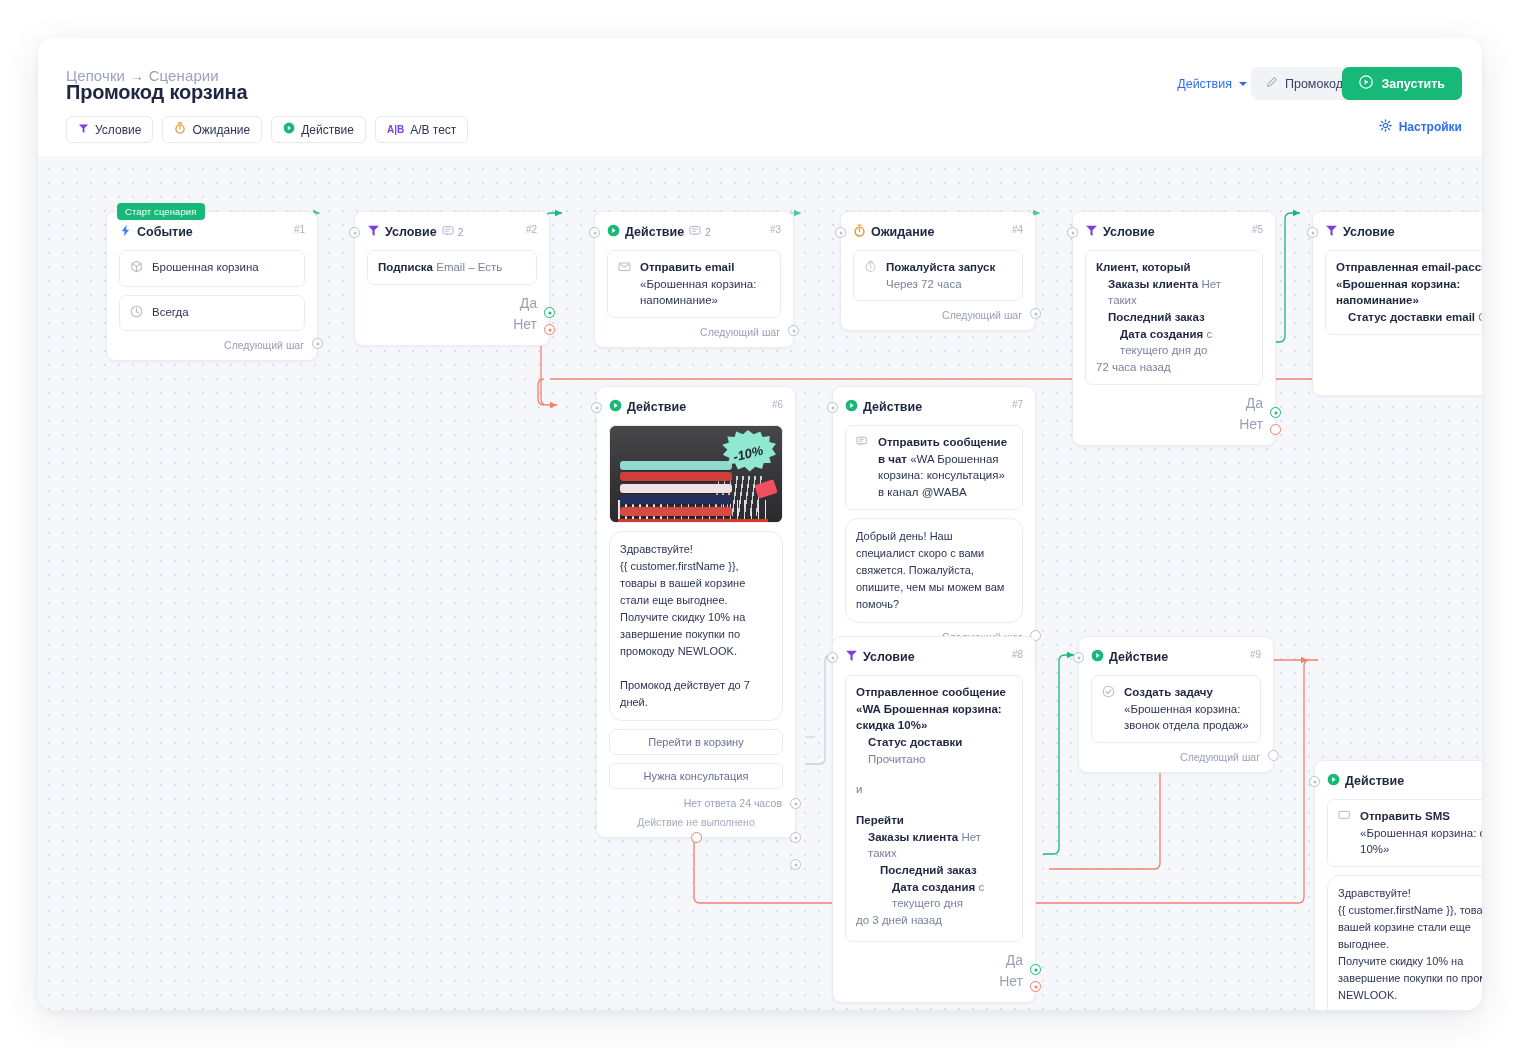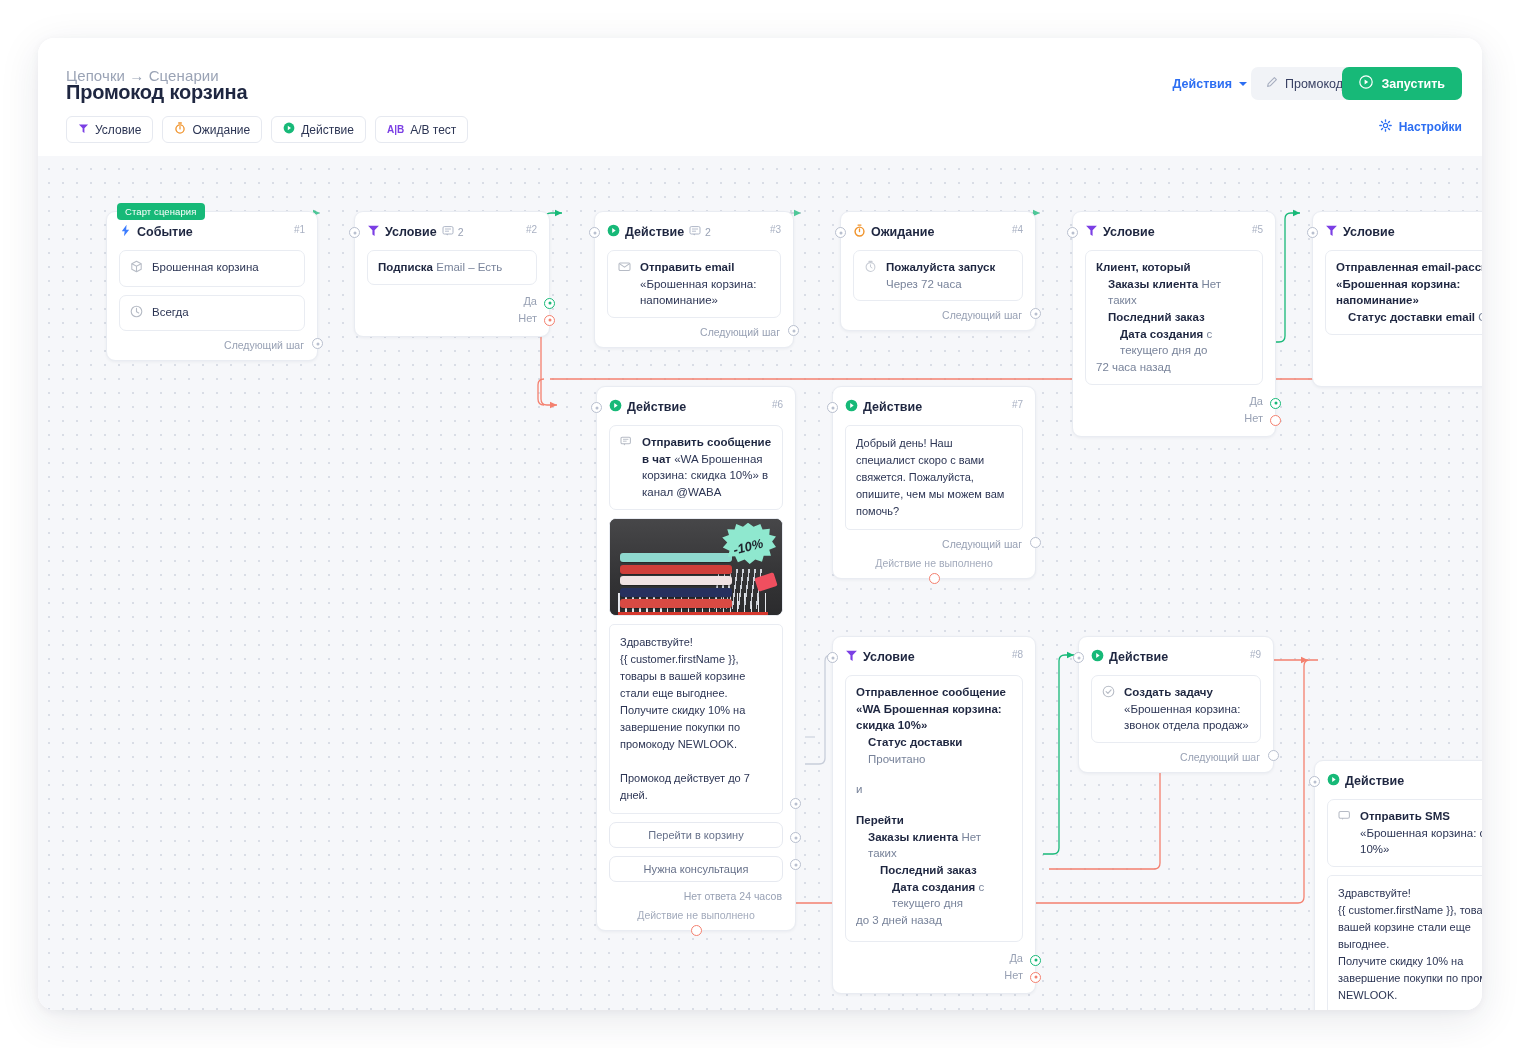--- a/index.html
+++ b/index.html
@@ -32,21 +32,21 @@
   .toolbar { position: absolute; left: 28px; top: 78px; display: flex; gap: 9px; }
   .tool-btn {
     height: 27px; padding: 0 11px;
     border: 1px solid #e6e9f0; border-radius: 6px; background: #fff;
     display: flex; align-items: center; gap: 6px;
     font-size: 12px; color: #2c3554; cursor: pointer; white-space: nowrap;
   }
 
   .actions-link {
     position: absolute; right: 235px; top: 39px;
-    font-size: 12.5px; font-weight: bold; color: #2c6ef2; cursor: pointer;
+    font-size: 12.5px; font-weight: normal; color: #2c6ef2; cursor: pointer;
     display: flex; align-items: center; gap: 7px;
   }
   .caret { width: 0; height: 0; border-left: 4px solid transparent; border-right: 4px solid transparent; border-top: 4px solid #2c6ef2; }
   .draft-btn {
     position: absolute; right: 124px; top: 29px;
     height: 33px; padding: 0 15px; border-radius: 7px; background: #f1f3f7; border: none;
     display: flex; align-items: center; gap: 7px;
     font-size: 12.5px; color: #384063; cursor: pointer;
   }
   .run-btn {
@@ -100,25 +100,25 @@
   .field-ico { flex: 0 0 14px; margin-top: 1px; opacity: .55; }
   .field b { font-weight: bold; color: #1e2640; }
   .field .muted { color: #78839a; font-weight: normal; }
   .indent1 { padding-left: 12px; display: block; }
   .indent2 { padding-left: 24px; display: block; }
 
   .next-step {
     text-align: right; font-size: 10.5px; color: #98a1b4;
     margin-top: 2px; padding-right: 1px;
   }
-  .yn { text-align: right; font-size: 11px; color: #98a1b4; line-height: 1.55; }
+  .yn { text-align: right; font-size: 14px; color: #98a1b4; line-height: 1.55; }
   .not-done { text-align: center; font-size: 10.5px; color: #a3abbc; margin-top: 7px; }
 
   .msg-box {
-    border: 1px solid #e9ecf2; border-radius: 5px; padding: 9px 10px;
+    border: 1px solid #e9ecf2; border-radius: 13px; padding: 9px 10px;
     font-size: 11px; color: #2c3554; line-height: 1.55; white-space: pre-line;
     margin-bottom: 8px;
   }
   .qbtn {
     border: 1px solid #e6e9f0; border-radius: 7px; height: 26px;
     display: flex; align-items: center; justify-content: center;
     font-size: 11px; color: #5b6party; color: #6b7governor;
     color: #67718a; margin-bottom: 8px; cursor: pointer;
   }
 
@@ -474,33 +474,20 @@
       <div class="node-head">
         <span>
           <svg width="13" height="13" viewBox="0 0 12 12">
               <circle cx="6" cy="6" r="5.4" fill="#17b978"></circle>
               <path d="M4.8 3.8l3.2 2.2-3.2 2.2z" fill="#fff"></path>
             </svg>
         </span>
         <span class="node-title">Действие</span>
         <span class="node-num">#6</span>
       </div>
-      <div class="field">
-        <span class="field-ico">
-          <svg width="13" height="13" viewBox="0 0 13 13">
-              <rect x="1" y="2.2" width="9.4" height="6.6" rx="1.2" fill="none" stroke="#7b8496" stroke-width="1.05"></rect>
-              <path d="M3.4 8.8l1 1.7 1-1.7" fill="#7b8496"></path>
-              <path d="M3 4.3h5.4M3 6.2h3.6" stroke="#7b8496" stroke-width=".9"></path>
-            </svg>
-        </span>
-        <span>
-          <b>Отправить сообщение в чат</b>
-          <span>«WA Брошенная корзина: скидка 10%» в канал @WABA</span>
-        </span>
-      </div>
 
       <div class="promo">
         <div class="bg"></div>
         <div class="cart-wire"></div>
         <div class="cart-side"></div>
         <div class="stack">
           <div style="background:#8fd9cf"></div>
           <div style="background:#cf3e3a"></div>
           <div style="background:#f0e3e4"></div>
           <div style="background:#26305e"></div>
@@ -533,20 +520,33 @@
       <div class="node-head">
         <span>
           <svg width="13" height="13" viewBox="0 0 12 12">
               <circle cx="6" cy="6" r="5.4" fill="#17b978"></circle>
               <path d="M4.8 3.8l3.2 2.2-3.2 2.2z" fill="#fff"></path>
             </svg>
         </span>
         <span class="node-title">Действие</span>
         <span class="node-num">#7</span>
       </div>
+      <div class="field">
+        <span class="field-ico">
+          <svg width="13" height="13" viewBox="0 0 13 13">
+              <rect x="1" y="2.2" width="9.4" height="6.6" rx="1.2" fill="none" stroke="#7b8496" stroke-width="1.05"></rect>
+              <path d="M3.4 8.8l1 1.7 1-1.7" fill="#7b8496"></path>
+              <path d="M3 4.3h5.4M3 6.2h3.6" stroke="#7b8496" stroke-width=".9"></path>
+            </svg>
+        </span>
+        <span>
+          <b>Отправить сообщение в чат</b>
+          <span>«WA Брошенная корзина: консультация» в канал @WABA</span>
+        </span>
+      </div>
       <div class="msg-box">Добрый день! Наш специалист скоро с вами свяжется. Пожалуйста, опишите, чем мы можем вам помочь?</div>
       <div class="next-step">Следующий шаг</div>
       <div class="not-done">Действие не выполнено</div>
       <div class="port hollow" style="right:-6px; bottom:30px;"></div>
       <div class="port red hollow" style="left:50%; margin-left:-5.5px; bottom:-6px;"></div>
       <div class="port" style="left:-6px; top:15px;"></div>
     </div>
 
     <div class="node" style="left:794px; top:480px; width:204px;">
       <div class="node-head">

